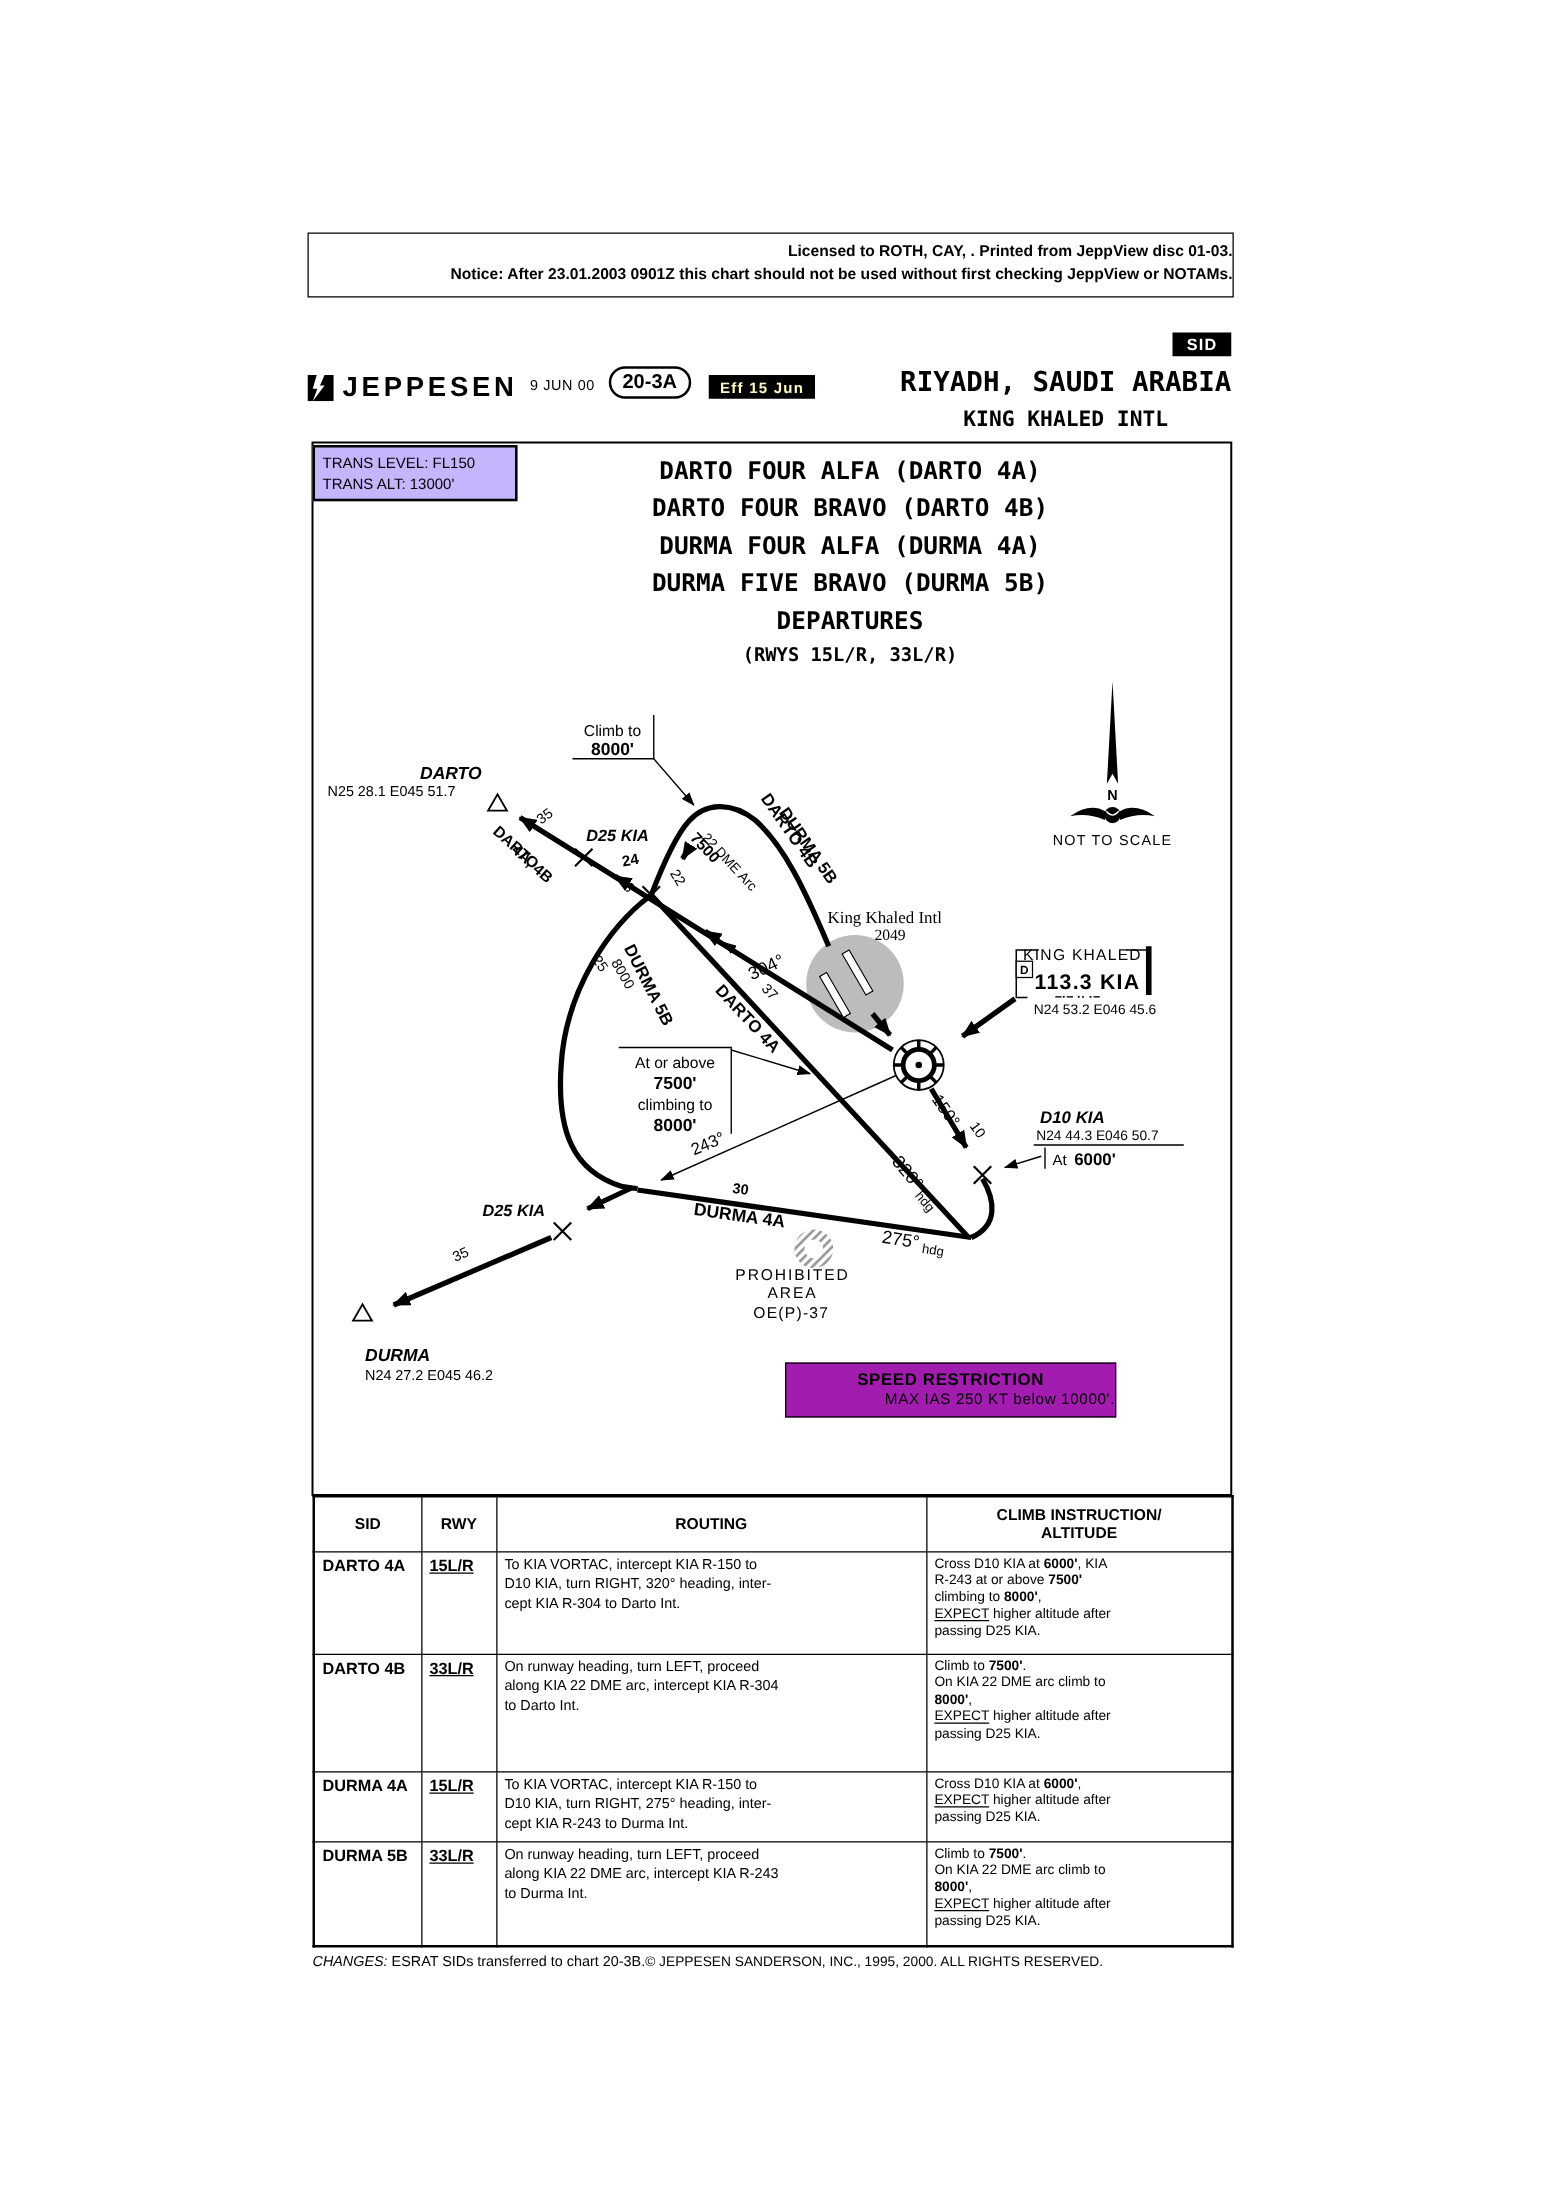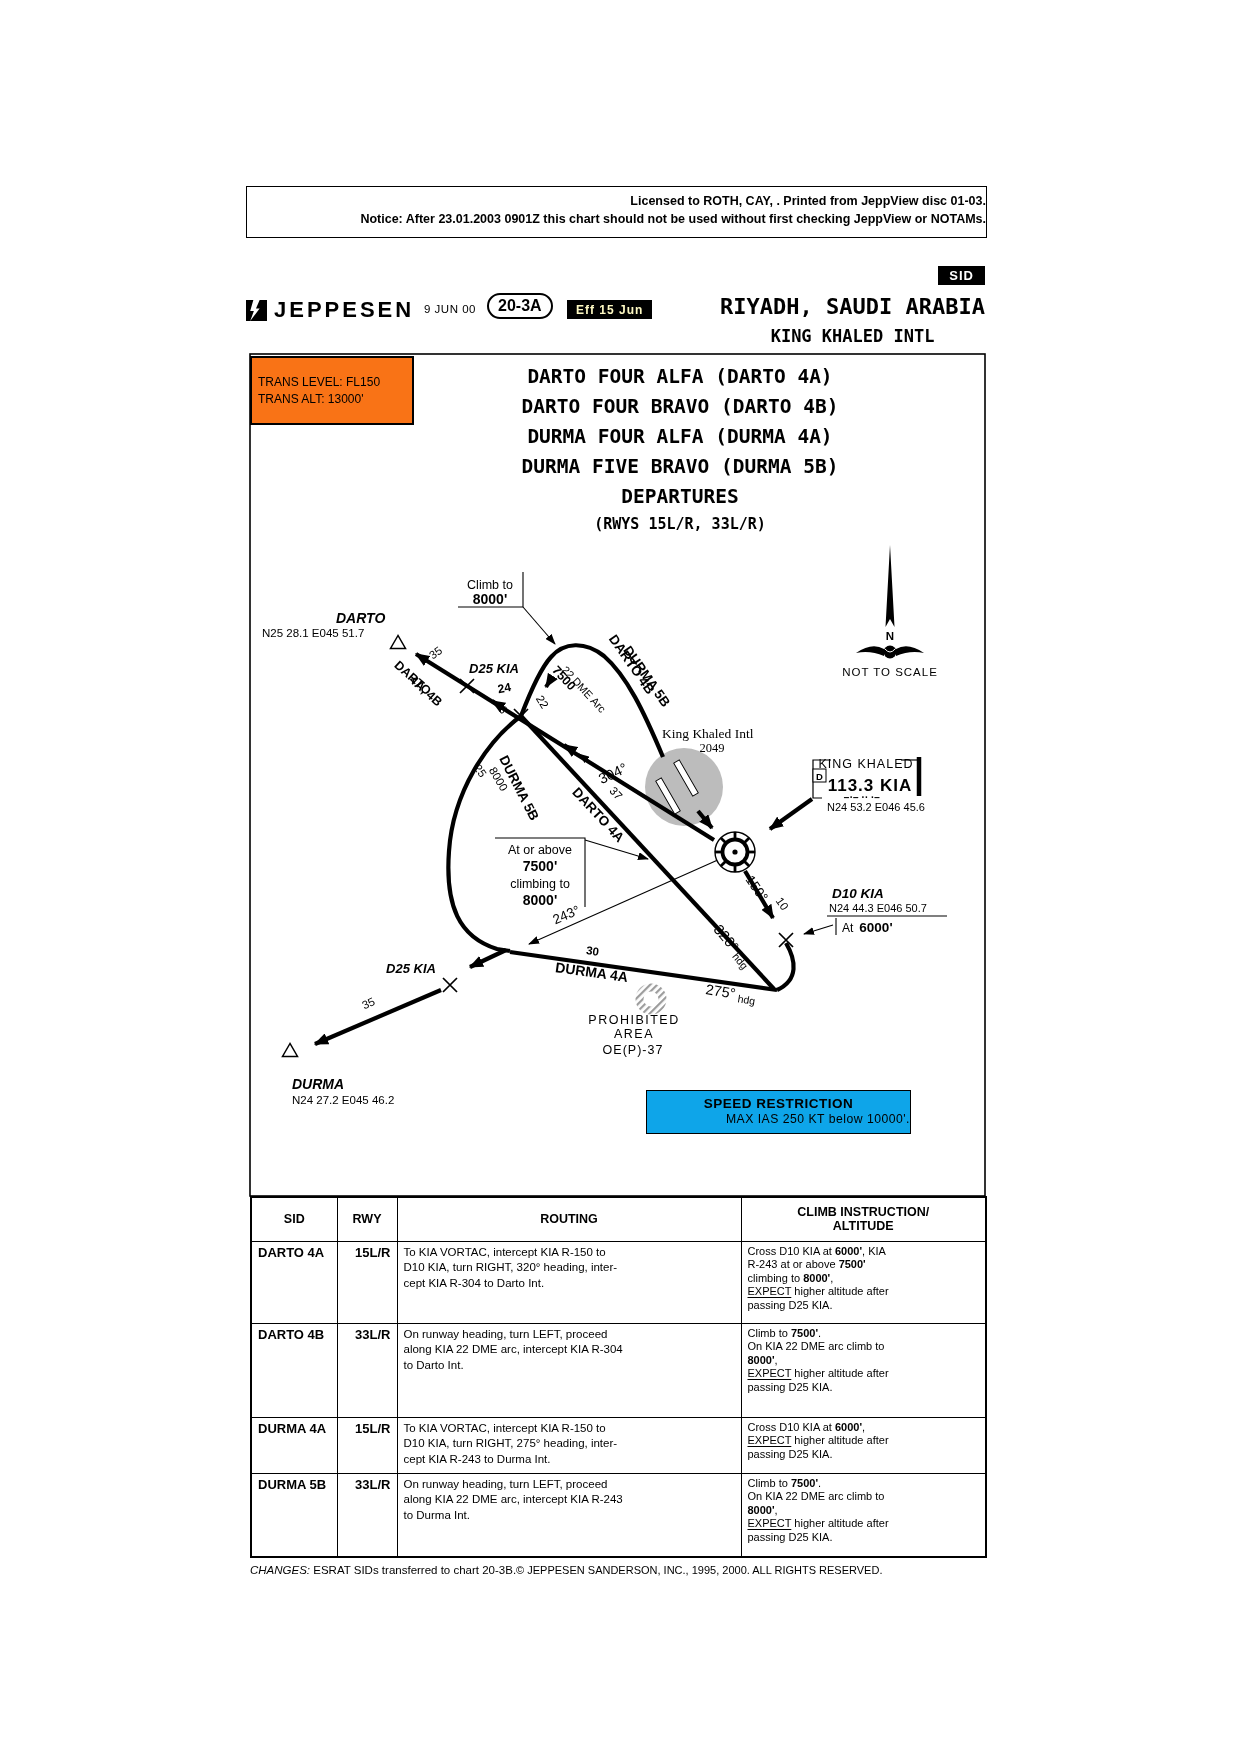--- a/index.html
+++ b/index.html
@@ -15,38 +15,38 @@
   #brand{left:246px;top:297px;display:flex;align-items:center;gap:7px;}
   #brand .word{font-size:22px;font-weight:bold;letter-spacing:3px;}
   #hdr-date{left:424px;top:303px;font-size:11.5px;letter-spacing:.5px;}
   #chart-pill{left:487px;top:293px;border:2px solid #000;border-radius:15px;padding:2px 9px;font-size:16px;font-weight:bold;}
   #eff-badge{left:567px;top:300px;background:#000;color:#fef9c3;font-weight:bold;font-size:12px;padding:2.5px 9px;letter-spacing:1px;}
   #sid-badge{right:255px;top:266px;background:#000;color:#fff;font-weight:bold;font-size:13px;padding:2px 11px;letter-spacing:1px;}
   #city-block{right:255px;top:294px;text-align:center;}
   #city-block .city{font-size:22px;font-weight:bold;}
   #city-block .apt{font-size:17px;font-weight:bold;margin-top:7px;}
   
-  #trans-box{left:250px;top:356px;width:148px;border:2px solid #000;background:#f97316;padding:16px 6px;}
+  #trans-box{left:250px;top:356px;width:148px;border:2px solid #000;background:#c4b5fd;padding:4px 6px;}
   #trans-box div{font-size:12px;line-height:16.5px;white-space:nowrap;}
   
   #titles{left:400px;top:362px;width:560px;text-align:center;}
   #titles .ln{font-size:19.5px;font-weight:bold;line-height:30px;white-space:nowrap;}
   #titles .rw{font-size:15px;font-weight:bold;margin-top:3px;}
   
-  #speed-box{left:646px;top:1090px;width:263px;height:42px;border:1.6px solid #000;background:#0ea5e9;text-align:center;}
+  #speed-box{left:628px;top:1090px;width:263px;height:42px;border:1.6px solid #000;background:#a21caf;text-align:center;}
   #speed-box .t{font-size:13.5px;font-weight:bold;margin-top:5px;letter-spacing:.5px;}
   #speed-box .s{font-size:12.2px;margin-top:1px;letter-spacing:.5px;text-align:right;}
   
   #sid-table{position:absolute;left:250px;top:1196px;width:735px;border-collapse:collapse;table-layout:fixed;}
   #sid-table td,#sid-table th{border:1.2px solid #000;vertical-align:top;padding:3px 6px;}
   #sid-table{border:2px solid #000;}
   #sid-table th{font-size:12.5px;text-align:center;vertical-align:middle;padding:2px;}
   .col-sid{width:86px;} .col-rwy{width:60px;} .col-rt{width:344px;} .col-cl{width:245px;}
   td.sid{font-weight:bold;font-size:13px;white-space:nowrap;}
-  td.rwy{font-weight:bold;font-size:13px;text-align:right;padding-left:4px;}
+  td.rwy{font-weight:bold;font-size:13px;text-align:left;padding-left:4px;text-decoration:underline;}
   td.rt{font-size:11.5px;line-height:15.5px;}
   td.cl{font-size:11px;line-height:13.5px;}
   tr.hr{height:44px;} tr.r1{height:82px;} tr.r2{height:94px;} tr.r3{height:56px;} tr.r4{height:84px;}
   td.cl u{text-underline-offset:2px;}
   
   #footer{left:250px;top:1564px;width:735px;display:flex;justify-content:flex-start;}
   #footer .ch{font-size:11.5px;} #footer .ch .lbl{font-style:italic;}
   #footer .cp{font-size:11px;}
   svg text{fill:#000;}
 </style>

